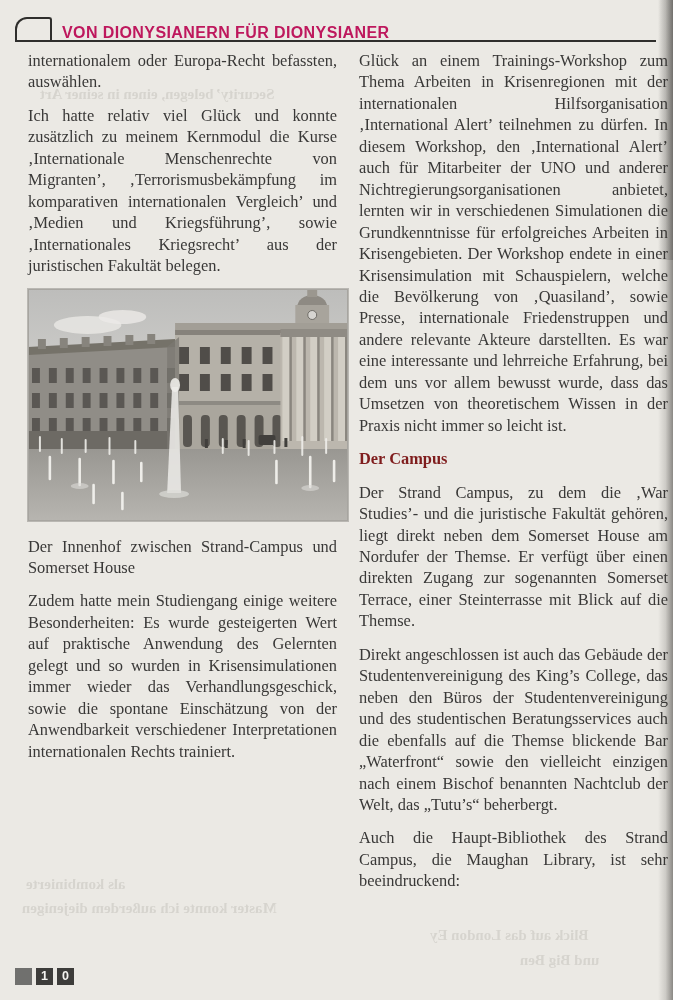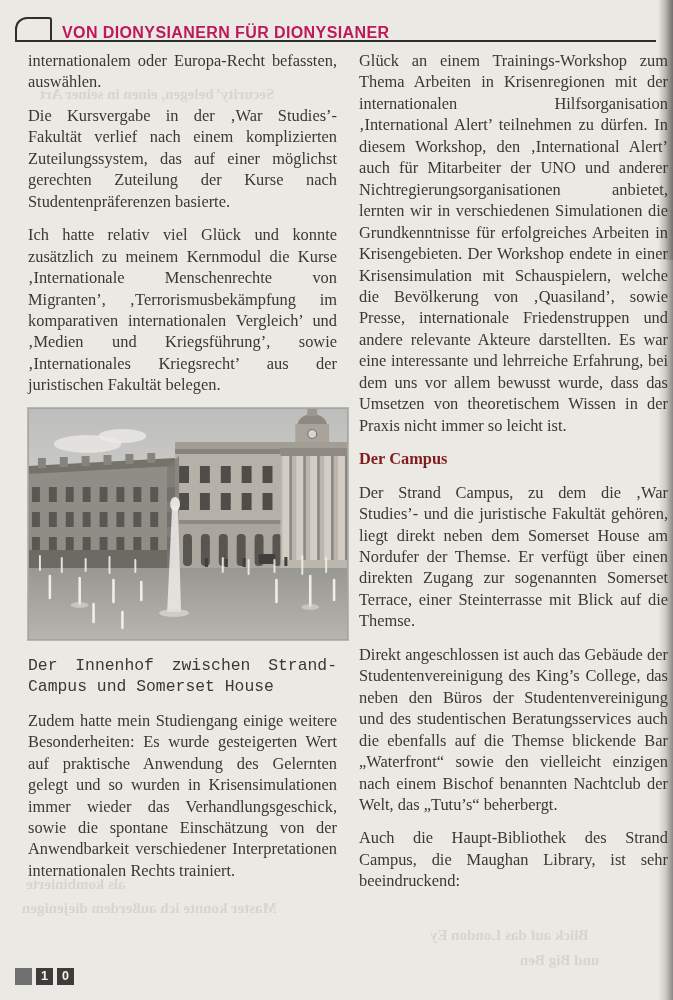--- a/index.html
+++ b/index.html
@@ -29,21 +29,21 @@
   .col{width:309px;font-size:16.4px;line-height:21.45px;color:#393837;
        text-align:justify;text-justify:inter-word;}
   .col p{margin:0 0 12px 0;}
   .col p:last-child{margin-bottom:0;}
   .section-heading{font-weight:bold;color:#7f1d1d;margin:0;}
 
   
   figure{margin:2px 0 15px 0;padding:0;width:320px;}
   .photo-frame{width:320px;height:232px;display:block;background:#cfcecb;
       box-shadow:0 0 0 1px #b9b7b2;}
-  .photo-caption{margin:14px 0 12px 0;font-family:Liberation Mono, monospace;}
+  .photo-caption{margin:14px 0 12px 0;}
 
   
   .footer{position:absolute;left:15px;bottom:15px;display:flex;gap:4px;}
   .pg-box{width:17px;height:17px;background:#3d3c3a;color:#f4f3f0;
     font-family:"Liberation Sans",sans-serif;font-weight:bold;font-size:12.5px;
     line-height:17px;text-align:center;}
   .pg-box.solid{background:#70706e;}
 
   
   .edge-shadow{position:absolute;top:0;right:0;bottom:0;width:15px;pointer-events:none;
@@ -66,21 +66,20 @@
   <div class="header">
     <span class="header-tab"></span>
     <span class="header-title">VON DIONYSIANERN FÜR DIONYSIANER</span>
     <span class="header-rule"></span>
   </div>
 
   <div class="columns">
 
     <div class="col">
       <p>internationalem oder Europa-Recht befassten, auswählen.</p>
-      <p>Die Kursvergabe in der ‚War Studies’- Fakultät verlief nach einem komplizierten Zuteilungssystem, das auf einer möglichst gerechten Zuteilung der Kurse nach Studentenpräferenzen basierte.</p>
       <p>Ich hatte relativ viel Glück und konnte zusätzlich zu meinem Kernmodul die Kurse ‚Internationale Menschenrechte von Migranten’, ‚Terrorismusbekämpfung im komparativen internationalen Vergleich’ und ‚Medien und Kriegsführung’, sowie ‚Internationales Kriegsrecht’ aus der juristischen Fakultät belegen.</p>
 
       <figure>
         <svg class="photo-frame" viewBox="0 0 322 232" preserveAspectRatio="none">
           <defs>
             <linearGradient id="sky" x1="0" y1="0" x2="0" y2="1">
               <stop offset="0" stop-color="#bdbdbb"></stop>
               <stop offset="0.7" stop-color="#d2d1ce"></stop>
               <stop offset="1" stop-color="#dcdbd7"></stop>
             </linearGradient>

